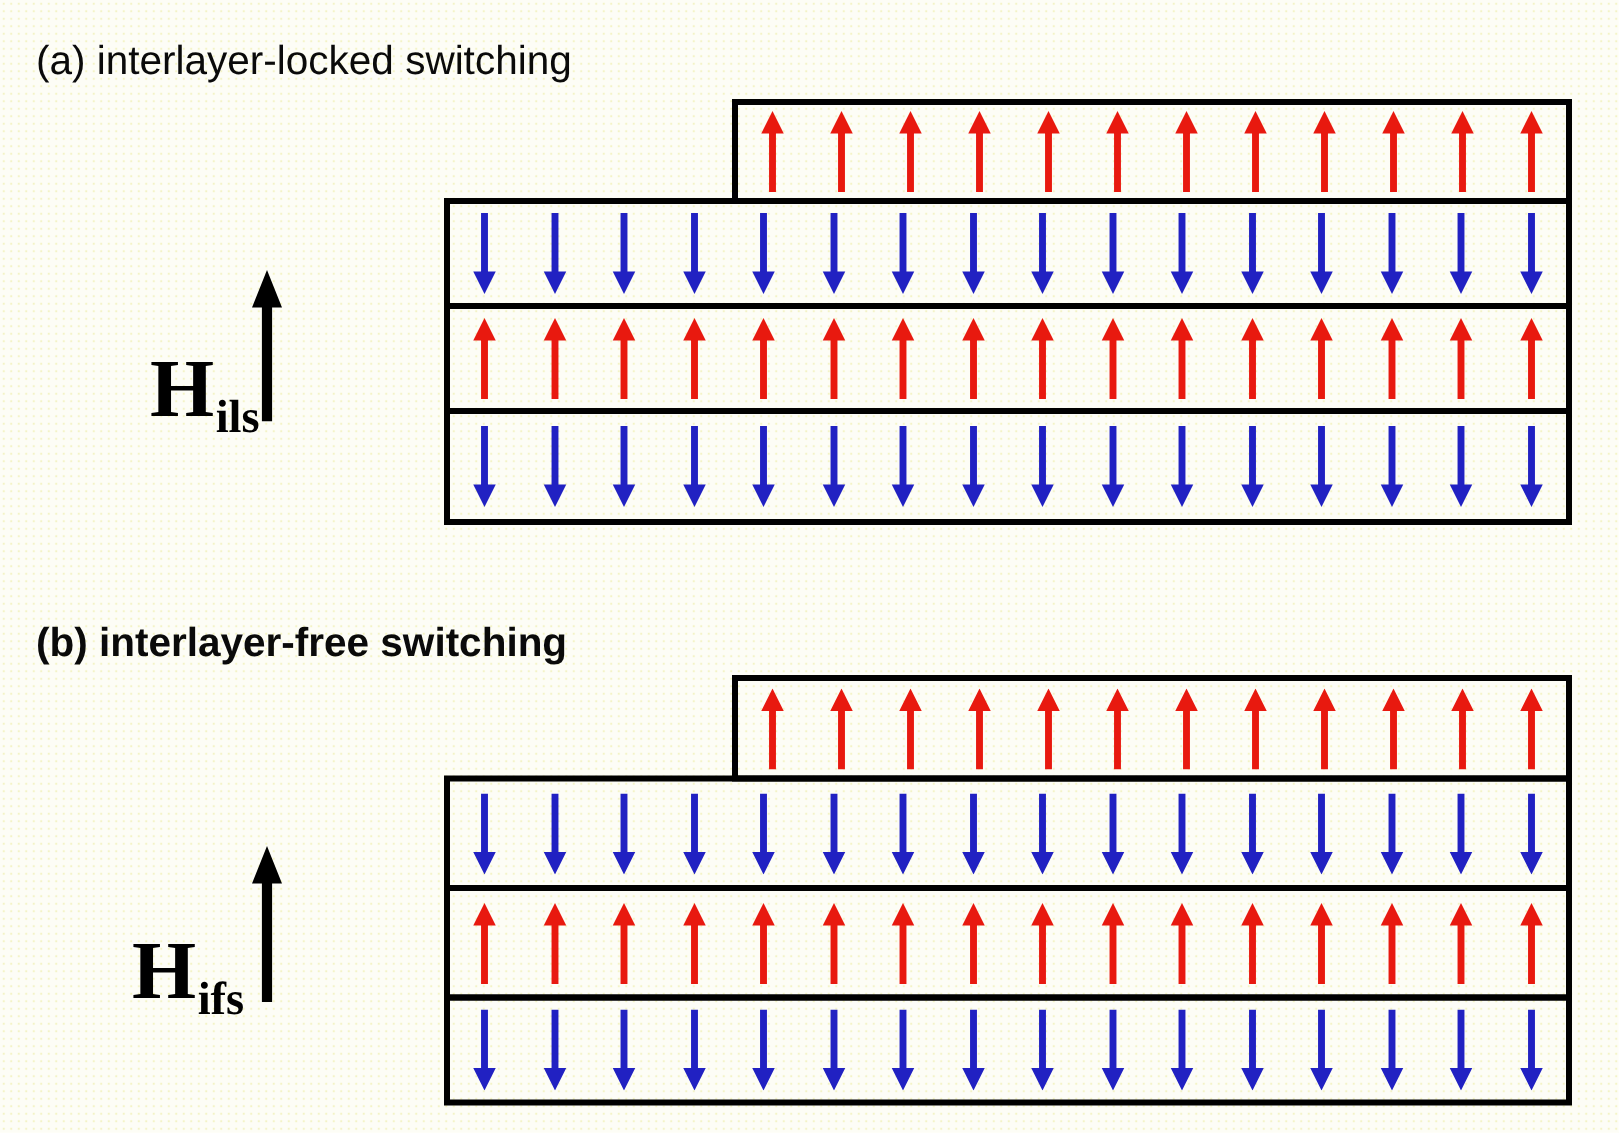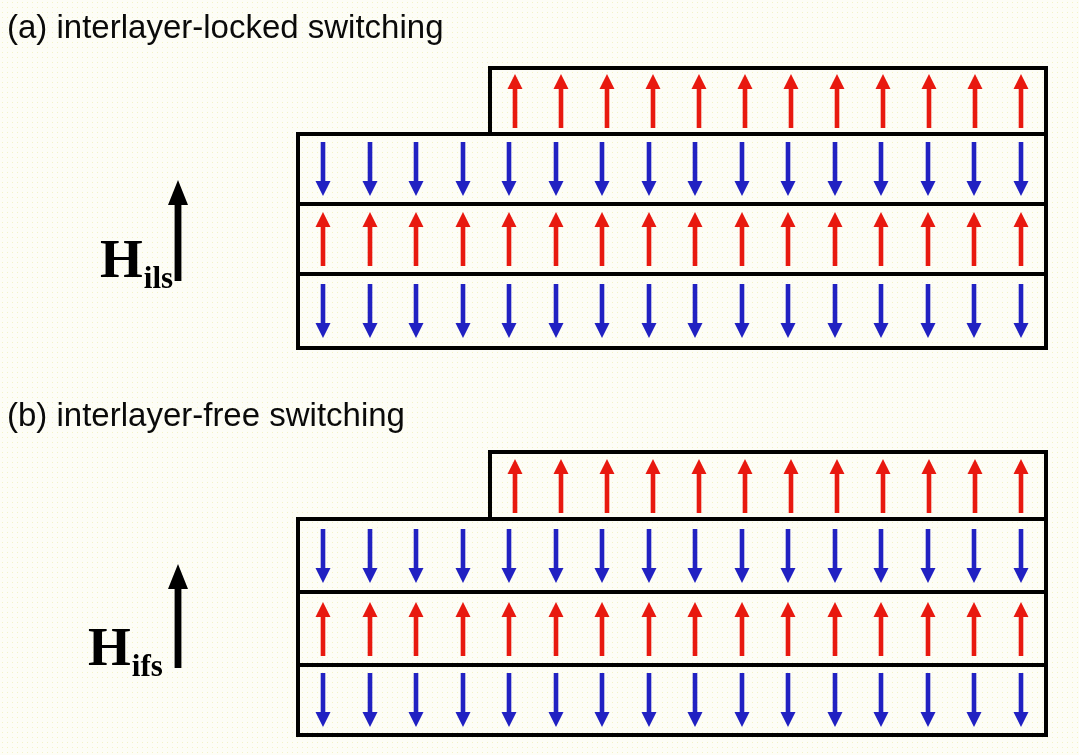--- a/index.html
+++ b/index.html
@@ -7,22 +7,22 @@
     position:relative;
     width:1079px;height:755px;
     background-color:var(--page-bg,#fdfdf6);
     background-image:radial-gradient(circle, rgba(232,232,140,.45) .8px, transparent 1px);
     background-size:5px 5px;
     font-family:"Liberation Sans",sans-serif;
     overflow:hidden;
   }
   .panel-title{
     position:absolute;
-    margin:0;
-    font-size:33px;
+    margin:17px;
+    font-size:27px;
     font-weight:400;
     color:#0a0a0a;
     white-space:nowrap;
   }
   .layer-box{
     position:absolute;
     box-sizing:border-box;
     border:4px solid var(--box-border,#000);
     display:flex;
     justify-content:space-around;
@@ -244,21 +244,21 @@
         <svg viewBox="0 0 20 54" class="spin-arrow">
           <path d="M10 54 L17.5 39 L12.3 39 L12.3 0 L7.7 0 L7.7 39 L2.5 39 Z" fill="#2121c2"></path>
         </svg>
         <svg viewBox="0 0 20 54" class="spin-arrow">
           <path d="M10 54 L17.5 39 L12.3 39 L12.3 0 L7.7 0 L7.7 39 L2.5 39 Z" fill="#2121c2"></path>
         </svg>
       </div>
   </section>
 
   <section>
-    <h2 class="panel-title" style="left:7px;top:396px;">(b) interlayer-free switching</h2>
+    <h2 class="panel-title" style="left:7px;top:396px;font-weight:bold;">(b) interlayer-free switching</h2>
 
     <div class="field-group">
       <div class="field-text" style="left:88px;top:591px;">
         <span class="field-symbol">H</span><span class="field-subscript">ifs</span>
       </div>
       <svg class="field-arrow" style="left:165px;top:564px;" width="26" height="104" viewBox="0 0 26 104">
         <path d="M13 0 L23 25 L16.4 25 L16.4 104 L9.6 104 L9.6 25 L3 25 Z" fill="#000000"></path>
       </svg>
     </div>
 

